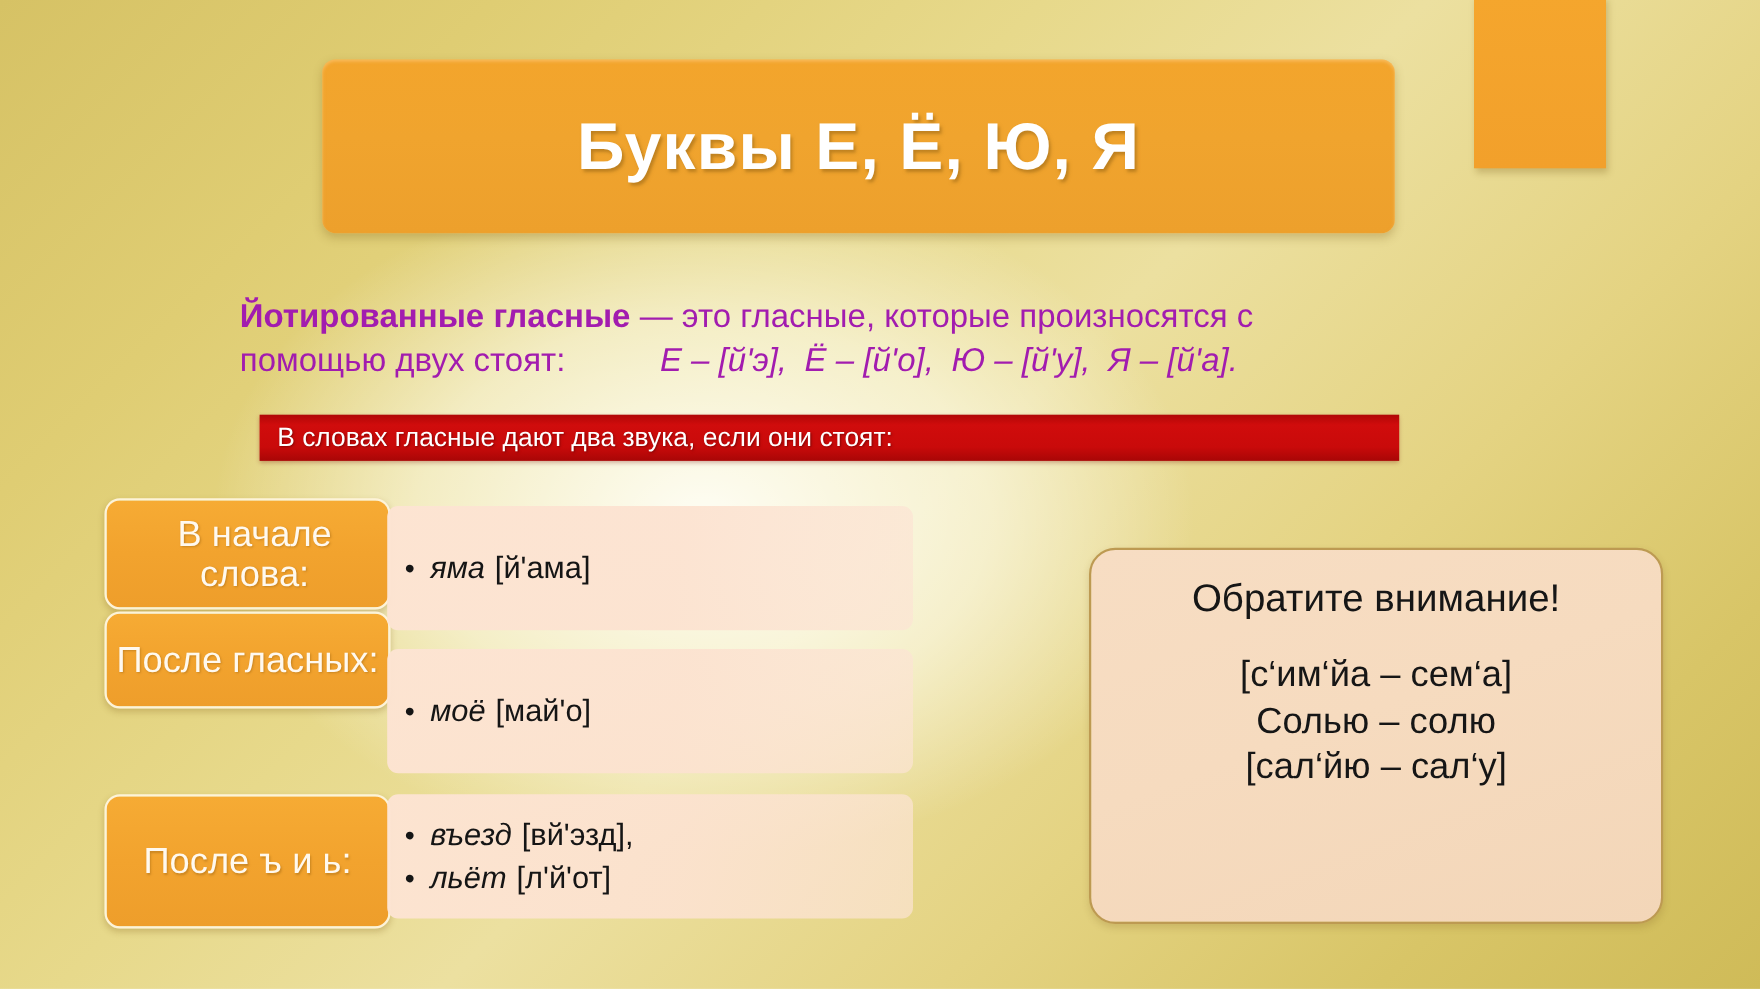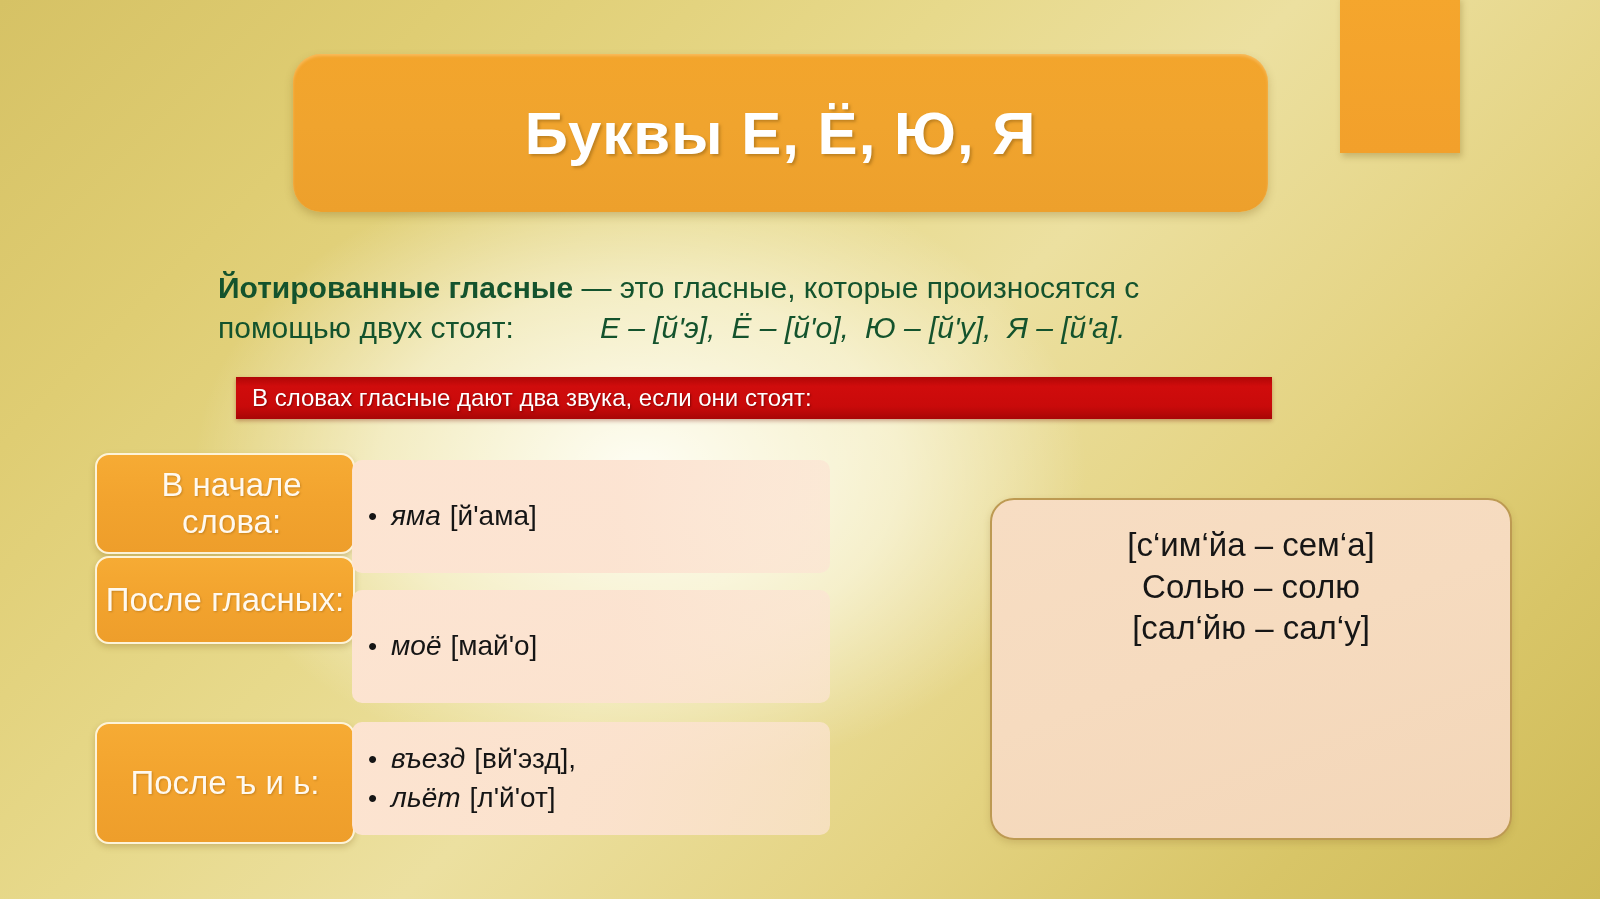--- a/index.html
+++ b/index.html
@@ -28,21 +28,21 @@
     box-shadow: 2px 4px 6px rgba(120,90,20,0.28);
   }
 
   
   .title-box {
     position: absolute;
     left: 293px;
     top: 54px;
     width: 975px;
     height: 158px;
-    border-radius: 28px;
+    border-radius: 12px;
     background: linear-gradient(180deg, #f3a52c 0%, #f0a42e 45%, #eda02c 100%);
     box-shadow: 0 4px 9px rgba(130,95,25,0.30), inset 0 2px 3px rgba(255,210,140,0.5);
     display: flex;
     align-items: center;
     justify-content: center;
   }
   .title-text {
     font-size: 60px;
     font-weight: bold;
     color: #ffffff;
@@ -52,21 +52,21 @@
   }
 
   
   .definition {
     position: absolute;
     left: 218px;
     top: 268px;
     width: 1110px;
     font-size: 30px;
     line-height: 1.33;
-    color: #14532d;
+    color: #a21caf;
   }
   .definition .term { font-weight: bold; }
   .definition .sp { display: inline-block; width: 86px; }
   .definition .ex { font-style: italic; }
   .definition .gap { display: inline-block; width: 16px; }
 
   
   .red-banner {
     position: absolute;
     left: 236px;
@@ -224,16 +224,17 @@
     <span class="bullet-trans">[вй'эзд],</span>
   </div>
   <div class="bullet-row">
     <span class="bullet-dot">•</span>
     <span class="bullet-word">льёт</span>
     <span class="bullet-trans">[л'й'от]</span>
   </div>
 </div>
 
 <div class="note-box">
+  <div class="note-title">Обратите внимание!</div>
   <div class="note-line">[с‘им‘йа – сем‘а]</div>
   <div class="note-line">Солью – солю</div>
   <div class="note-line">[сал‘йю – сал‘у]</div>
 </div>
 
 </body></html>

